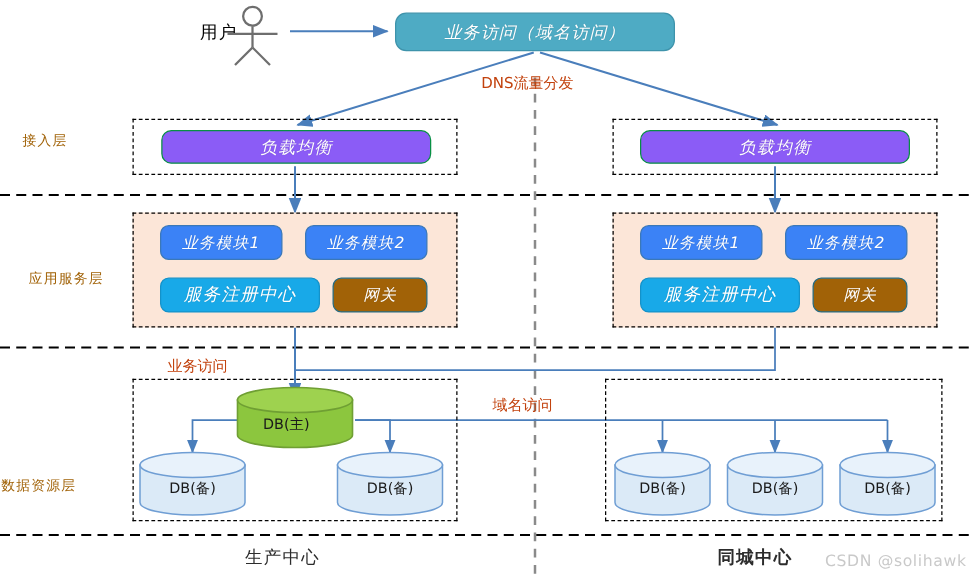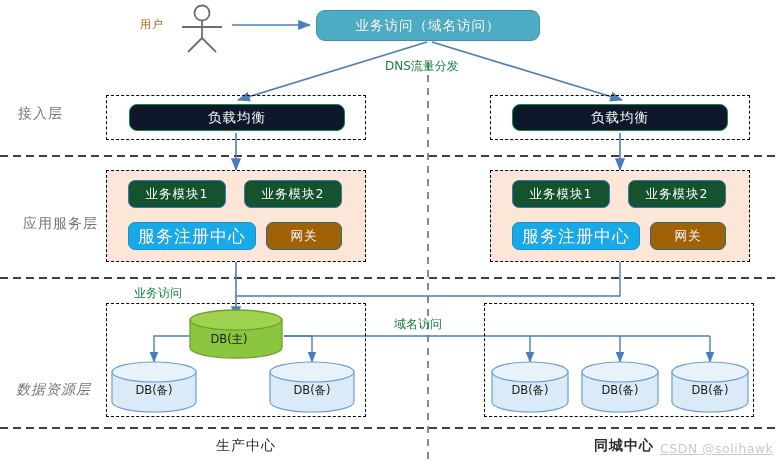--- a/index.html
+++ b/index.html
@@ -17,22 +17,22 @@
   svg#wires{
     position:absolute;
     left:0;top:0;
     width:776px;height:465px;
     pointer-events:none;
   }
   .abs{position:absolute;}
 
   
   .layer-label{
-    font-size:14px;
-    color:#737373;
+    font-size:11px;
+    color:#a16207;
     letter-spacing:1px;
     white-space:nowrap;
   }
 
   
   .dash-box{
     border:1.6px dashed #000000;
     box-sizing:border-box;
     background:transparent;
   }
@@ -45,65 +45,66 @@
     box-sizing:border-box;
     display:flex;
     align-items:center;
     justify-content:center;
     border-radius:7px;
     color:#ffffff;
     font-size:13px;
     letter-spacing:1px;
     white-space:nowrap;
     text-shadow:0 0 1px rgba(0,0,0,.18);
+    font-style:italic;
   }
   .node.biz-access{
     background:#4eabc4;
     border:1px solid #3e93ab;
     border-radius:9px;
     font-size:13.5px;
   }
   .node.lb{
-    background:#0f172a;
+    background:#8b5cf6;
     border:1px solid #089044;
     border-radius:8px;
     font-size:13.5px;
   }
   .node.mod{
-    background:#14532d;
+    background:#3b82f6;
     border:1px solid #3b78b8;
     font-size:12.5px;
   }
   .node.registry{
     background:#18a9e8;
     border:1px solid #1492c9;
-    font-size:17px;
+    font-size:14px;
   }
   .node.gateway{
     background:#a16207;
     border:1px solid #276c83;
     font-size:12.5px;
   }
 
   
   .caption{
     font-size:12px;
-    color:#15803d;
+    color:#c2410c;
     white-space:nowrap;
   }
   .caption.center-name{
     font-size:14px;
     color:#2c2c2c;
     letter-spacing:1px;
+  }
+  .caption.user{
+    font-size:14px;
+    color:#000000;
+    letter-spacing:1px;
     margin-left:20px;
-  }
-  .caption.user{
-    font-size:11px;
-    color:#a16207;
-    letter-spacing:1px;
   }
   .watermark{
     font-size:12.5px;
     color:#c9c9c9;
     white-space:nowrap;
     letter-spacing:.5px;
   }
 </style>
 </head>
 <body>
@@ -182,21 +183,21 @@
     </g>
 
     <g>
       <path d="M672,372 L672,402 A38,10 0 0 0 748,402 L748,372 Z" fill="#dbeaf7" stroke="#6f9ed4" stroke-width="1.2"></path>
       <ellipse cx="710" cy="372" rx="38" ry="10" fill="#e8f2fb" stroke="#6f9ed4" stroke-width="1.2"></ellipse>
     </g>
   </svg>
 
   <div class="abs layer-label" style="left:18px;top:105px;">接入层</div>
   <div class="abs layer-label" style="left:11px;top:215px;margin-left:12px;">应用服务层</div>
-  <div class="abs layer-label" style="left:16px;top:381px;font-style:italic;">数据资源层</div>
+  <div class="abs layer-label" style="left:1px;top:381px;">数据资源层</div>
 
   <div class="abs caption user" style="left:140px;top:17px;">用户</div>
 
   <div class="abs node biz-access" style="left:316px;top:10px;width:224px;height:31px;">业务访问（域名访问）</div>
 
   <div class="abs caption" style="left:385px;top:58px;">DNS流量分发</div>
 
   <div class="abs dash-box" style="left:106px;top:95px;width:260px;height:45px;"></div>
   <div class="abs node lb" style="left:129px;top:104px;width:216px;height:27px;">负载均衡</div>
 
@@ -225,15 +226,15 @@
   <div class="abs cyl-label" style="left:190px;top:332px;width:78px;text-align:center;font-size:11.5px;color:#1a1a1a;">DB(主)</div>
   <div class="abs cyl-label" style="left:112px;top:383px;width:84px;text-align:center;font-size:11.5px;color:#1a1a1a;">DB(备)</div>
   <div class="abs cyl-label" style="left:270px;top:383px;width:84px;text-align:center;font-size:11.5px;color:#1a1a1a;">DB(备)</div>
   <div class="abs cyl-label" style="left:492px;top:383px;width:76px;text-align:center;font-size:11.5px;color:#1a1a1a;">DB(备)</div>
   <div class="abs cyl-label" style="left:582px;top:383px;width:76px;text-align:center;font-size:11.5px;color:#1a1a1a;">DB(备)</div>
   <div class="abs cyl-label" style="left:672px;top:383px;width:76px;text-align:center;font-size:11.5px;color:#1a1a1a;">DB(备)</div>
 
   <div class="abs caption center-name" style="left:196px;top:437px;">生产中心</div>
   <div class="abs caption center-name" style="left:574px;top:437px;font-weight:bold;">同城中心</div>
 
-  <div class="abs watermark" style="left:660px;top:441px;text-decoration:underline;">CSDN @solihawk</div>
+  <div class="abs watermark" style="left:660px;top:441px;">CSDN @solihawk</div>
 
 </div>
 
 </body></html>

